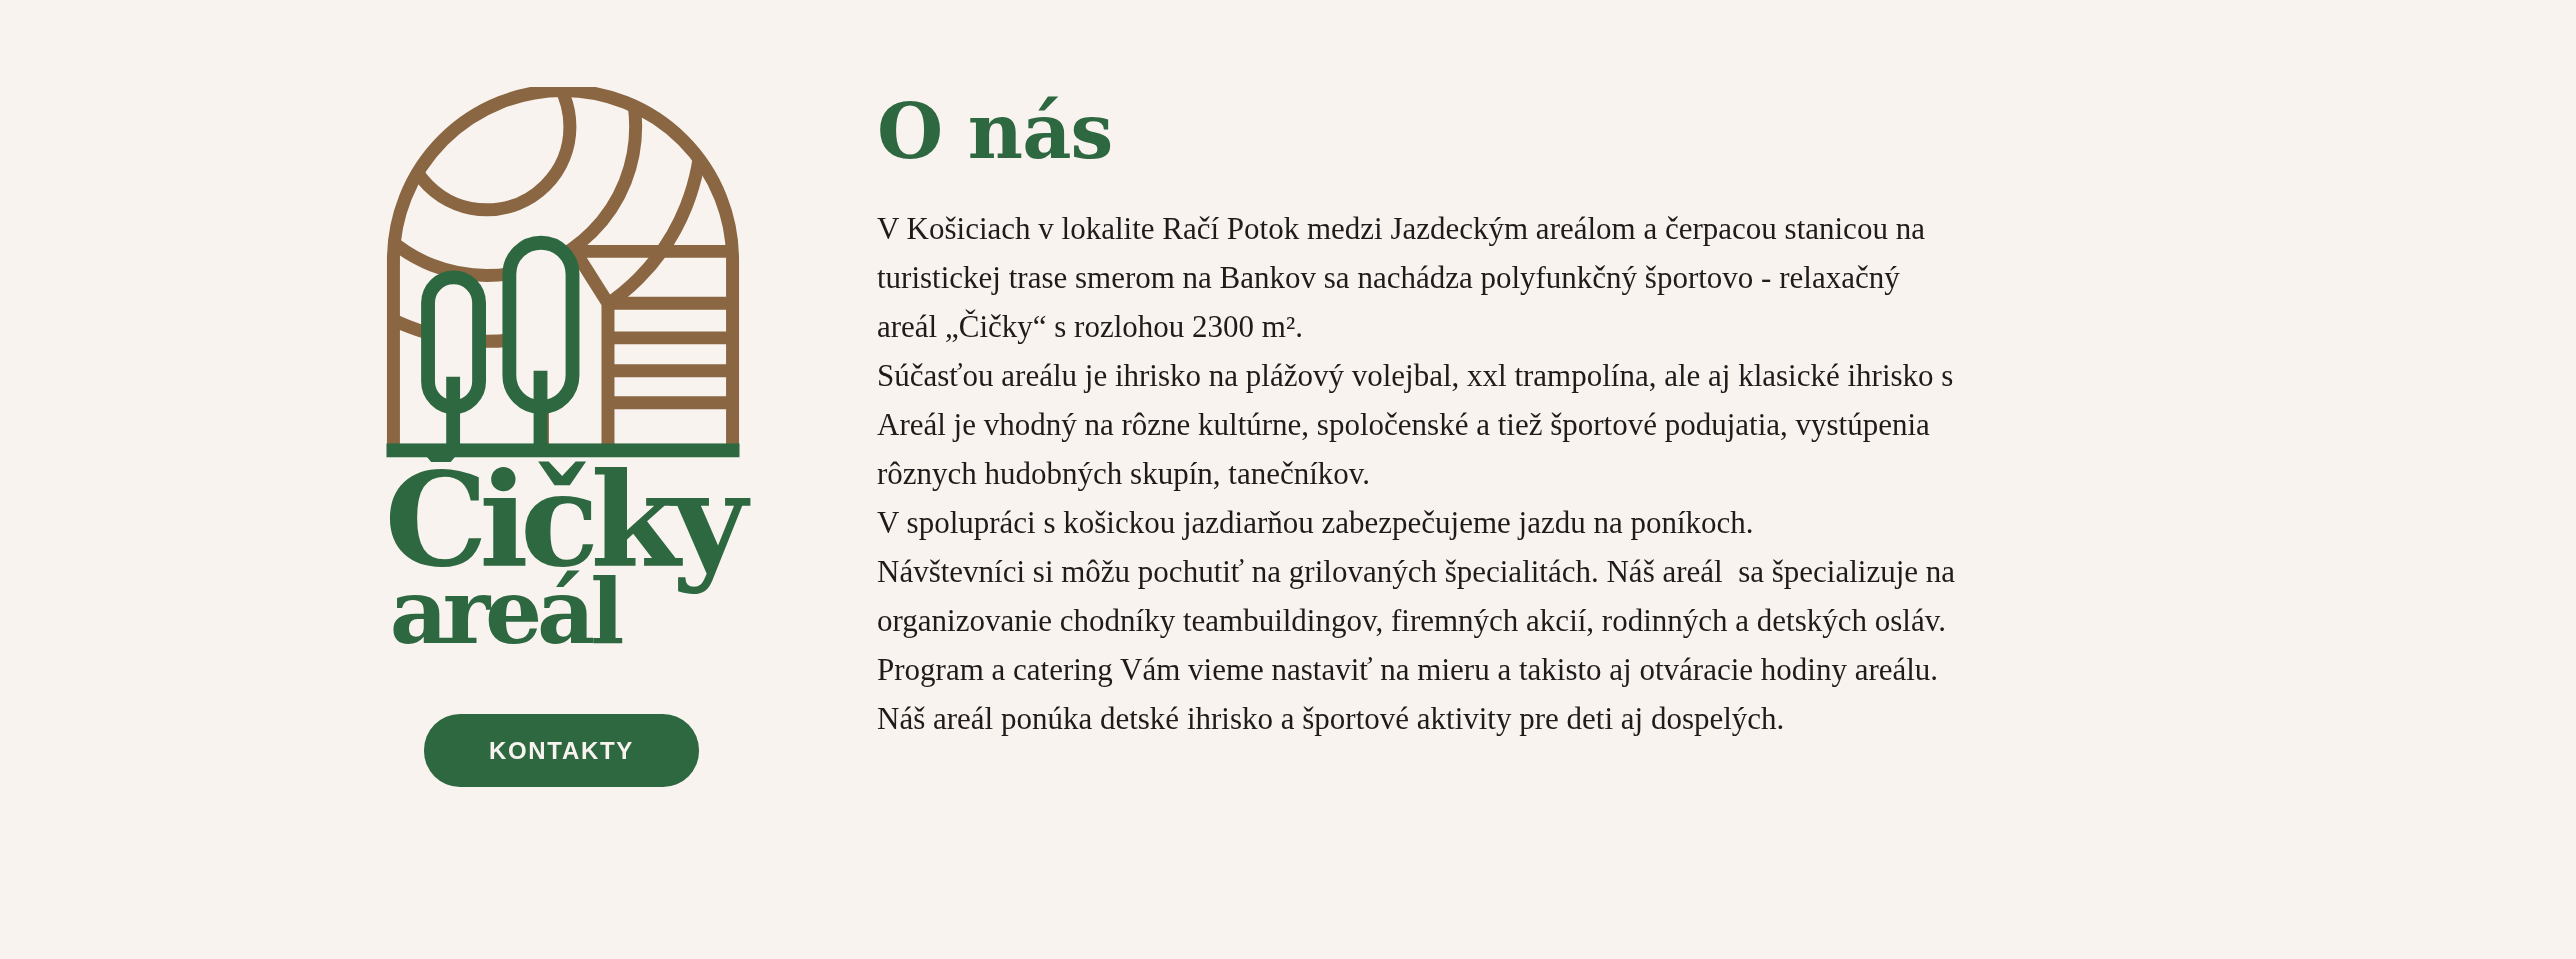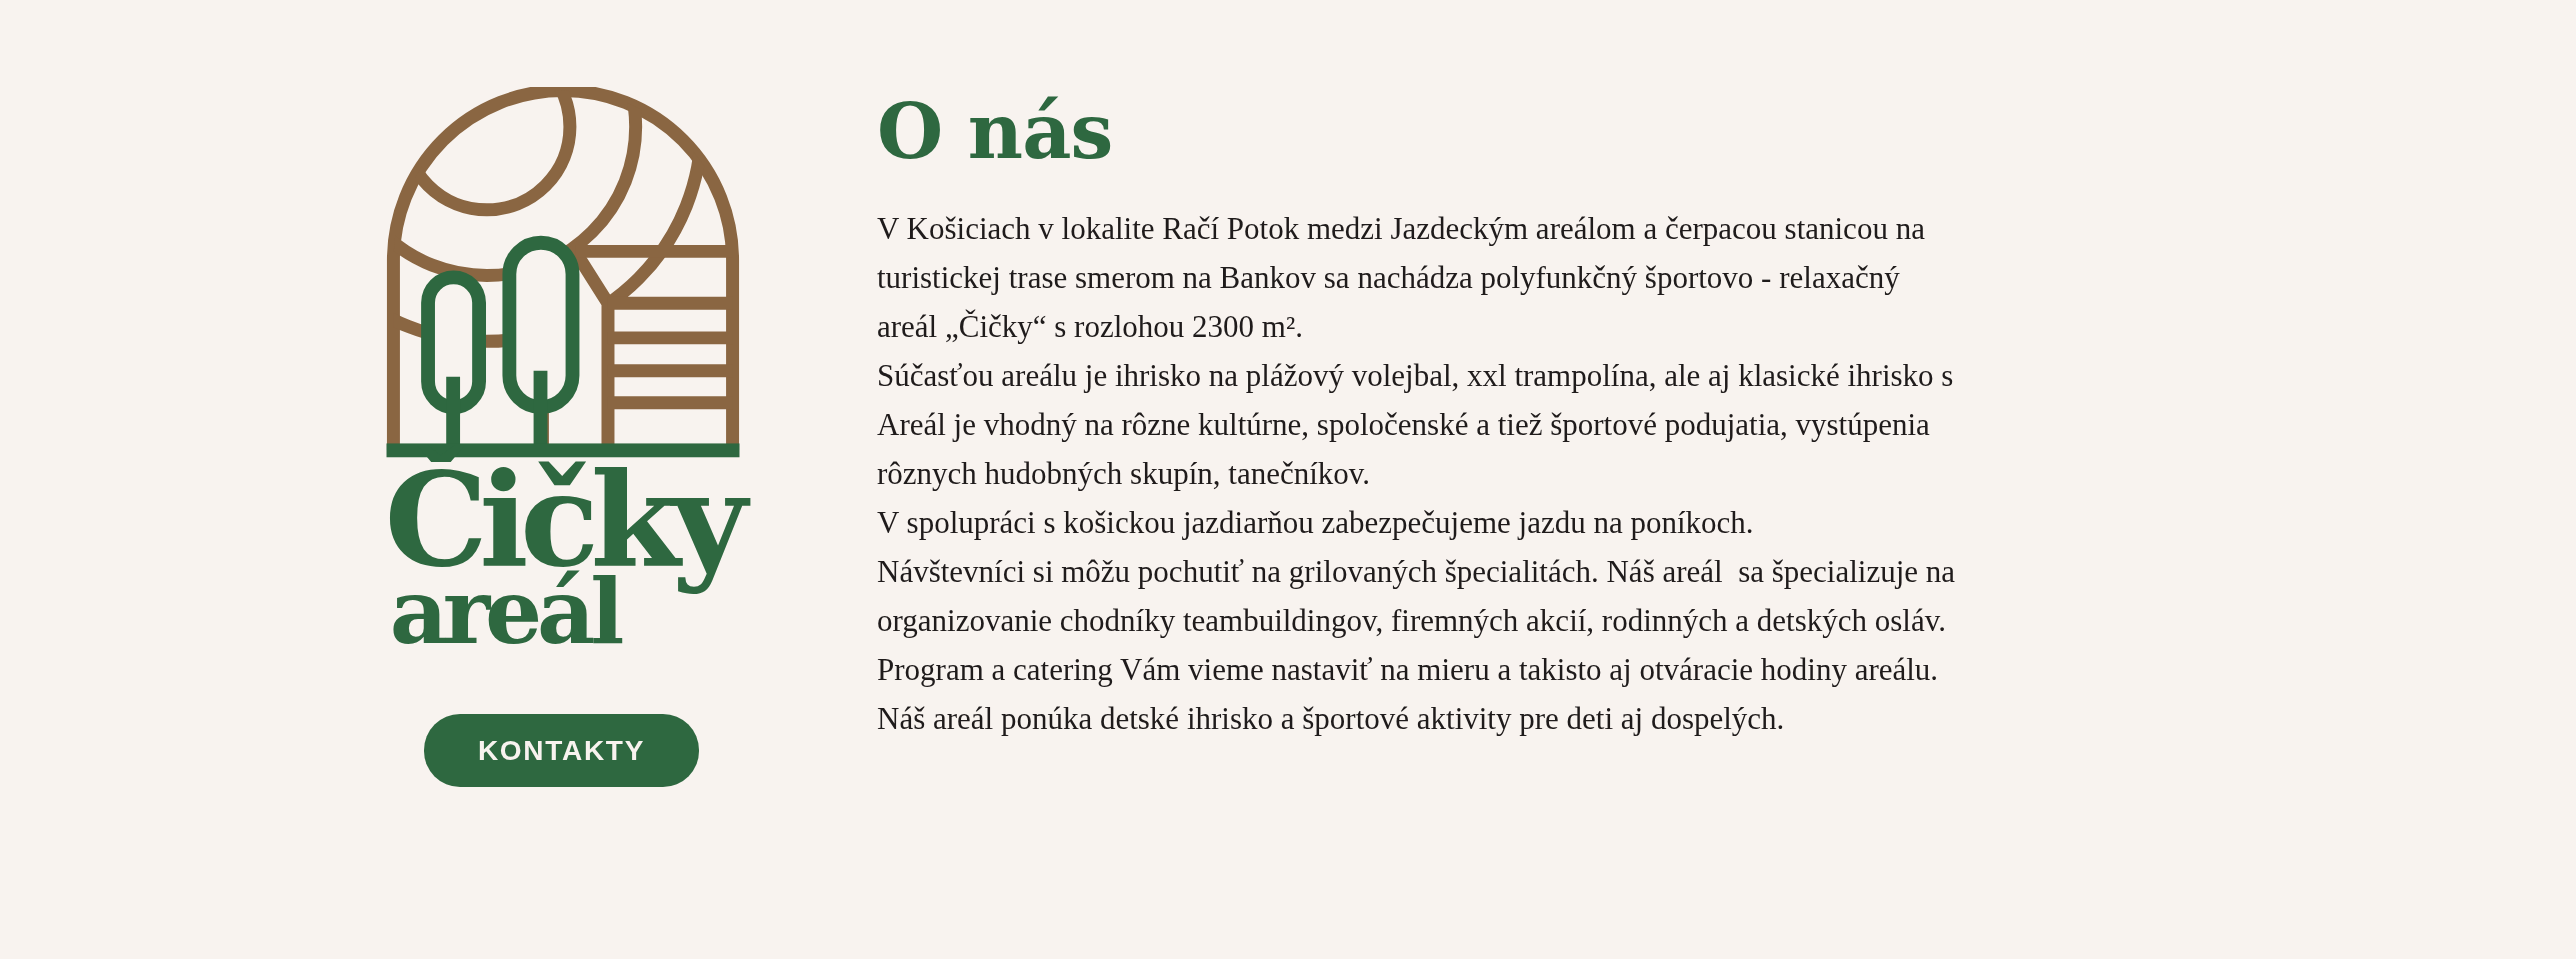--- a/index.html
+++ b/index.html
@@ -58,21 +58,21 @@
     position: absolute;
     left: 424px;
     top: 714px;
     width: 275px;
     height: 73px;
     border-radius: 36px;
     background: #2e6840;
     color: #f8f3ef;
     font-family: "Liberation Sans", sans-serif;
     font-weight: bold;
-    font-size: 28px;
+    font-size: 24px;
     letter-spacing: 1.7px;
     border: none;
     display: flex;
     align-items: center;
     justify-content: center;
     cursor: pointer;
   }
   .content {
     position: absolute;
     left: 877px;

